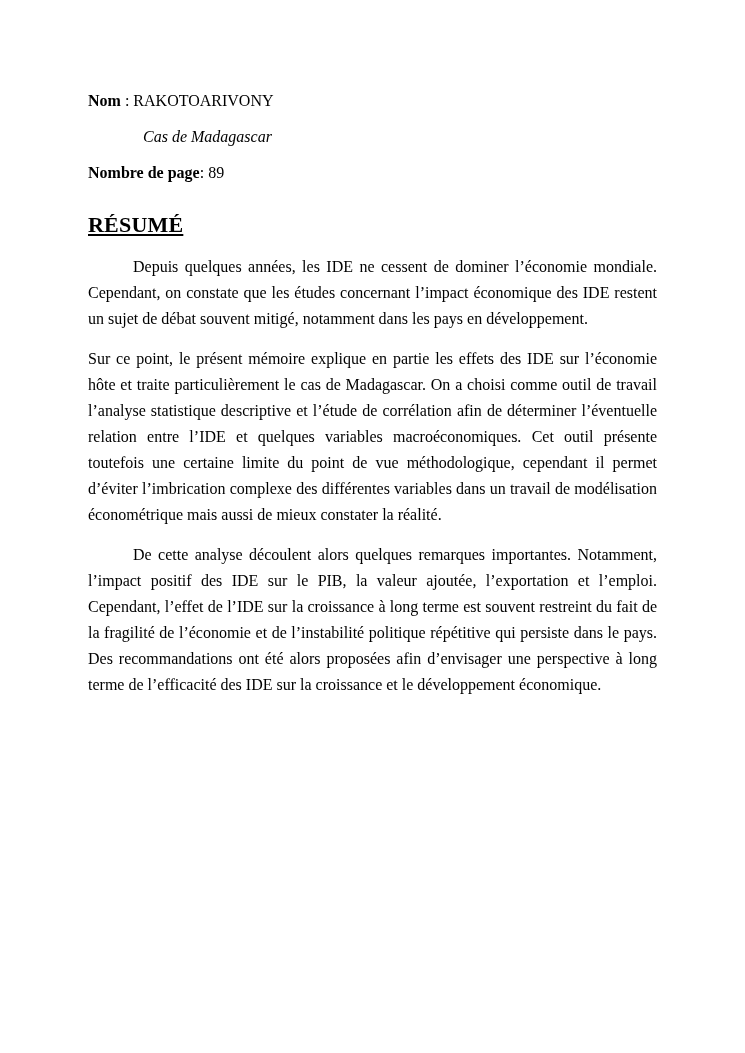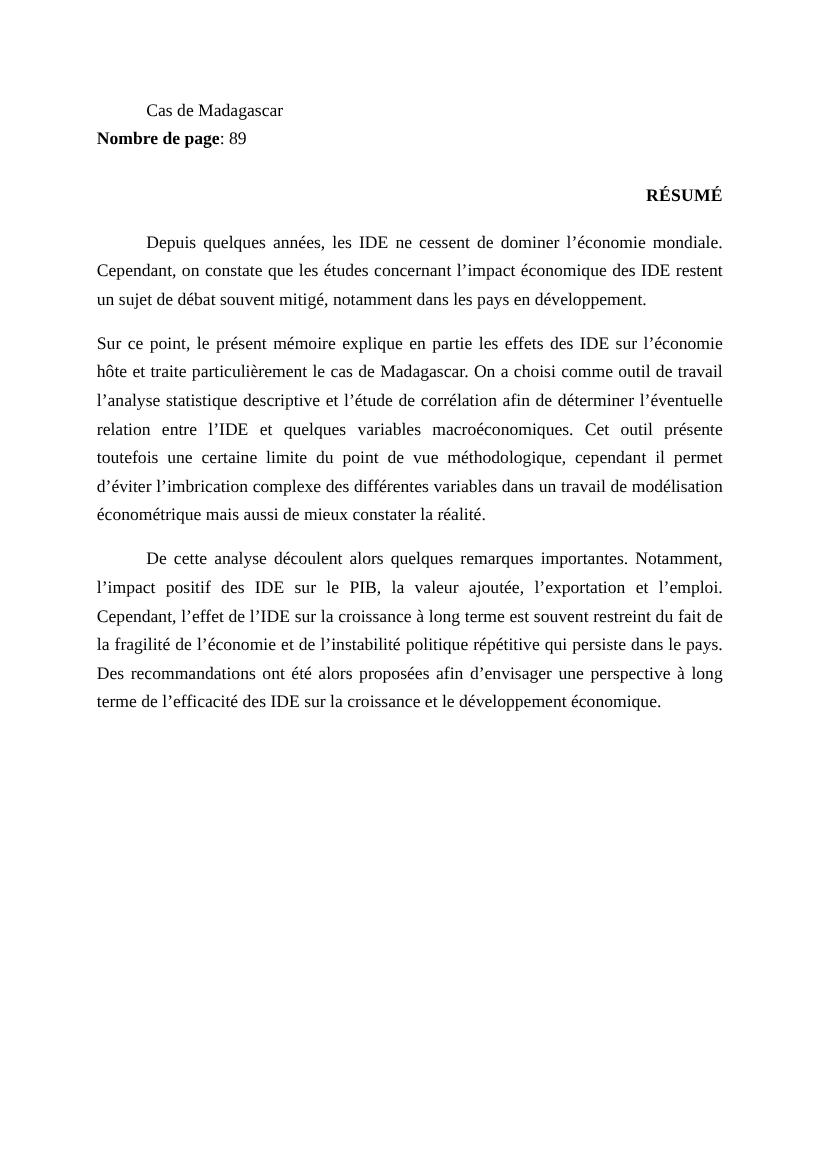--- a/index.html
+++ b/index.html
@@ -21,50 +21,53 @@
   }
   .field-line {
     margin: 0;
     line-height: 26px;
     text-align: left;
   }
   .lbl {
     font-weight: bold;
   }
   .title-cont {
-    margin: 0;
+    margin: 10px;
     line-height: 26px;
     padding-left: 45px;
+    font-style: italic;
   }
   .resume-title {
-    font-size: 16px;
+    font-size: 22px;
     font-weight: bold;
-    text-align: right;
+    text-align: left;
     line-height: 26px;
     margin: 26px 0 16px 0;
     letter-spacing: 0.2px;
+    text-decoration: underline;
   }
   .para {
     margin: 0 0 14px 0;
     line-height: 26px;
     text-align: justify;
   }
   .indent {
     text-indent: 45px;
   }
   .keywords {
     margin-top: 1px;
   }
 </style>
 </head>
 <body>
 
 <div class="page">
 
   <div class="header-block">
+    <p class="field-line"><span class="lbl">Nom</span><span> : </span><span>RAKOTOARIVONY</span></p>
 
 
 
 
     <p class="title-cont">Cas de Madagascar</p>
 
     <p class="field-line"><span class="lbl">Nombre de page</span><span>: </span><span>89</span></p>
   </div>
 
   <h1 class="resume-title">RÉSUMÉ</h1>

